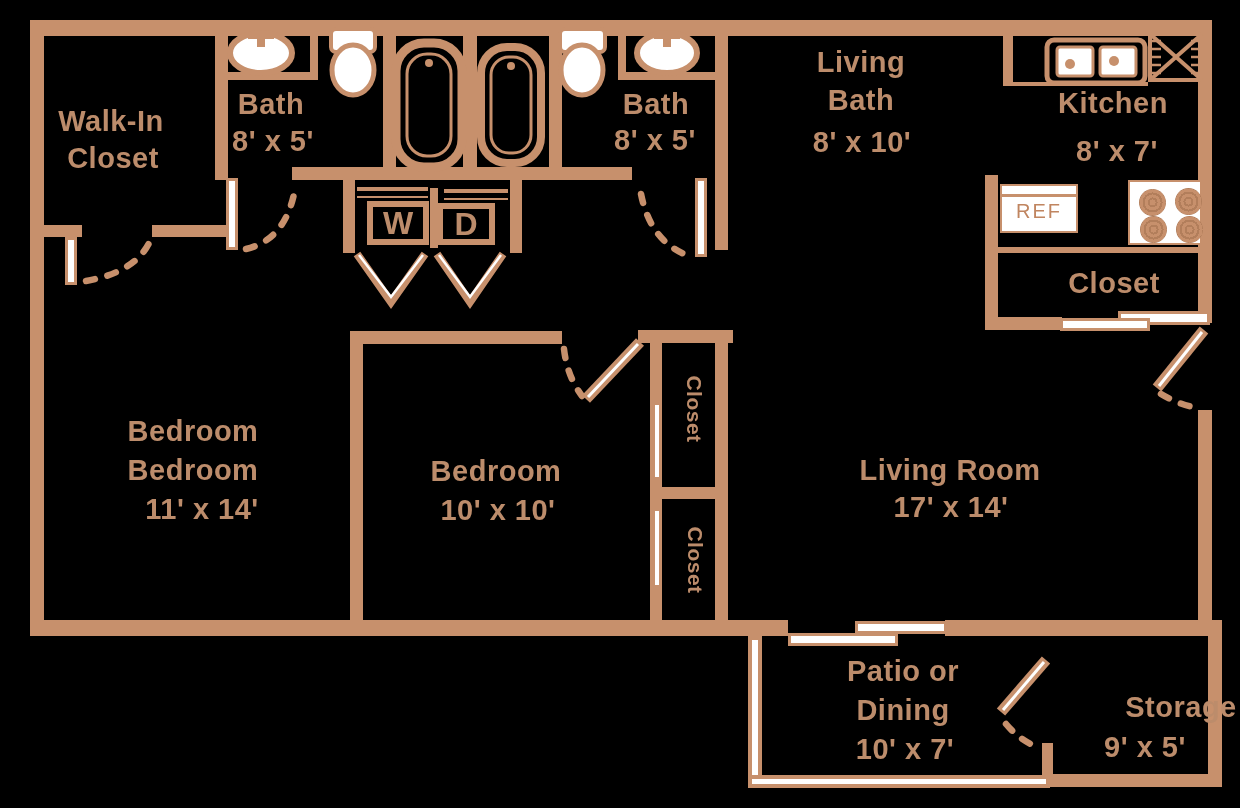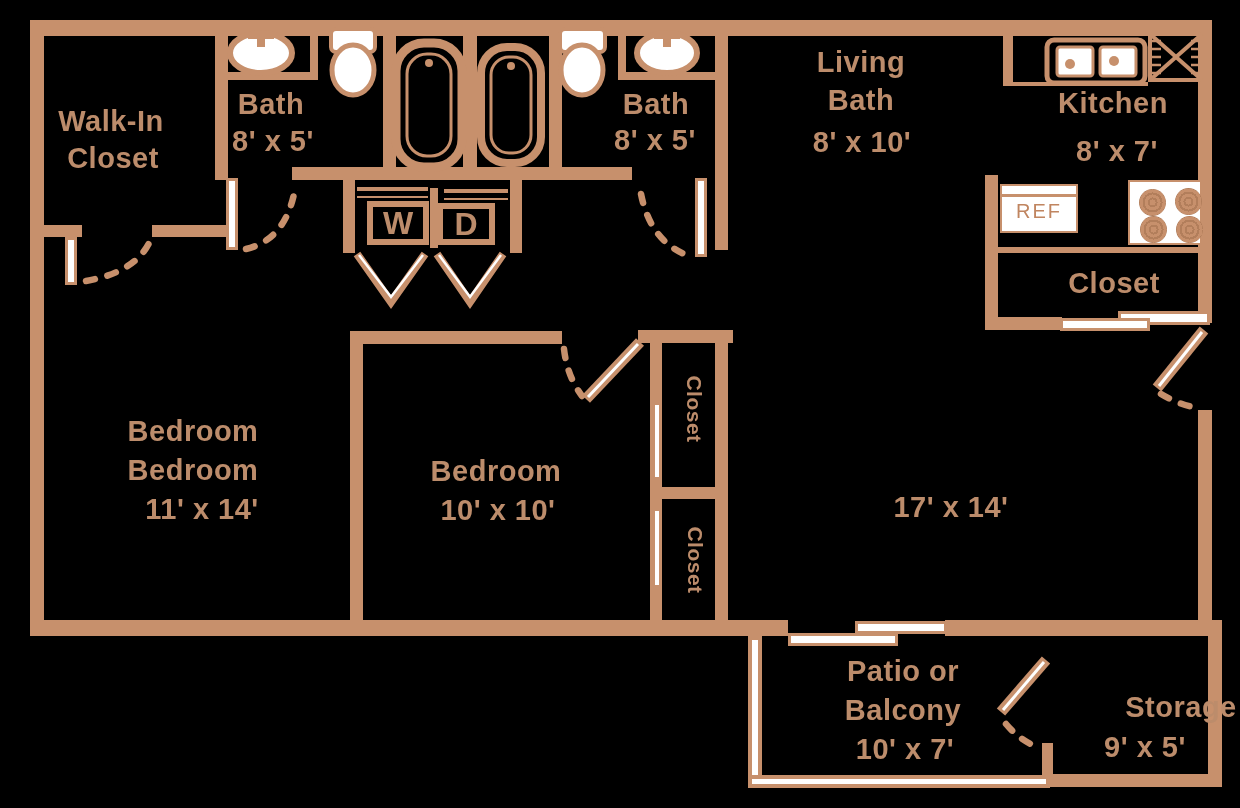--- a/index.html
+++ b/index.html
@@ -235,22 +235,23 @@
   <div class="lbl" style="left:193px;top:431px">Bedroom</div>
   <div class="lbl" style="left:193px;top:470px">Bedroom</div>
   <div class="lbl" style="left:202px;top:509px">11' x 14'</div>
 
   <div class="lbl" style="left:496px;top:471px">Bedroom</div>
   <div class="lbl" style="left:498px;top:510px">10' x 10'</div>
 
   <div class="lbl vert" style="left:694px;top:409px">Closet</div>
   <div class="lbl vert" style="left:695px;top:560px">Closet</div>
 
+  <div class="lbl" style="left:950px;top:470px">Living Room</div>
   <div class="lbl" style="left:951px;top:507px">17' x 14'</div>
 
   <div class="lbl" style="left:903px;top:671px">Patio or</div>
-  <div class="lbl" style="left:903px;top:710px">Balcony</div>
+  <div class="lbl" style="left:903px;top:710px">Dining</div>
   <div class="lbl" style="left:905px;top:749px">10' x 7'</div>
 
   <div class="lbl" style="left:1181px;top:707px">Storage</div>
   <div class="lbl" style="left:1145px;top:747px">9' x 5'</div>
 
 </div>
 
 </body></html>

